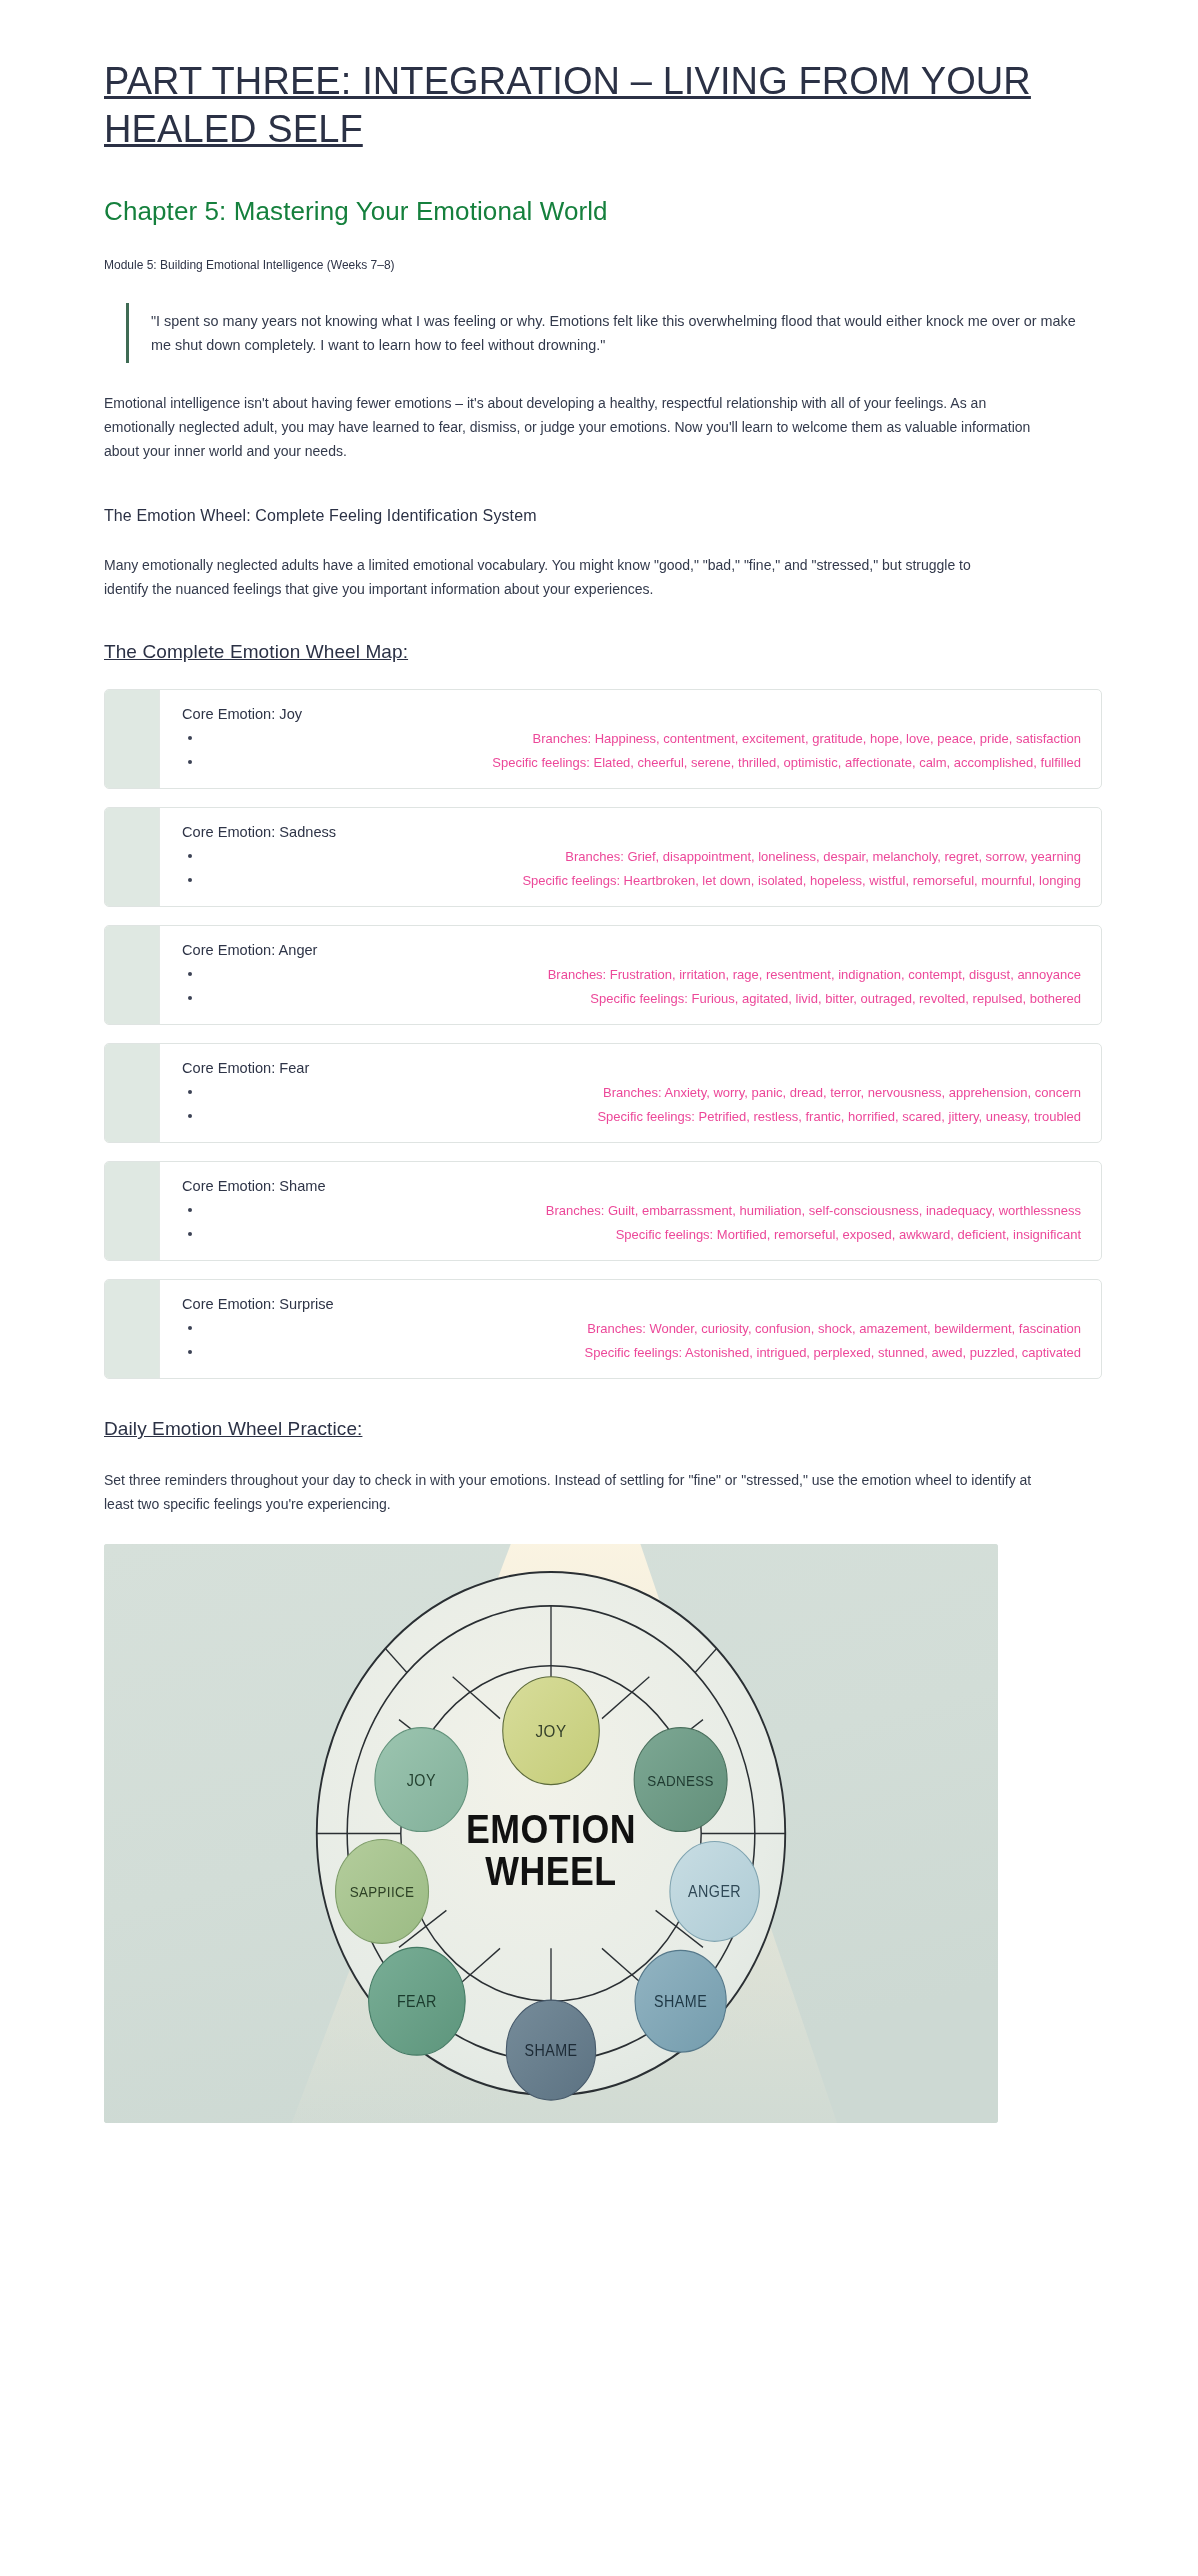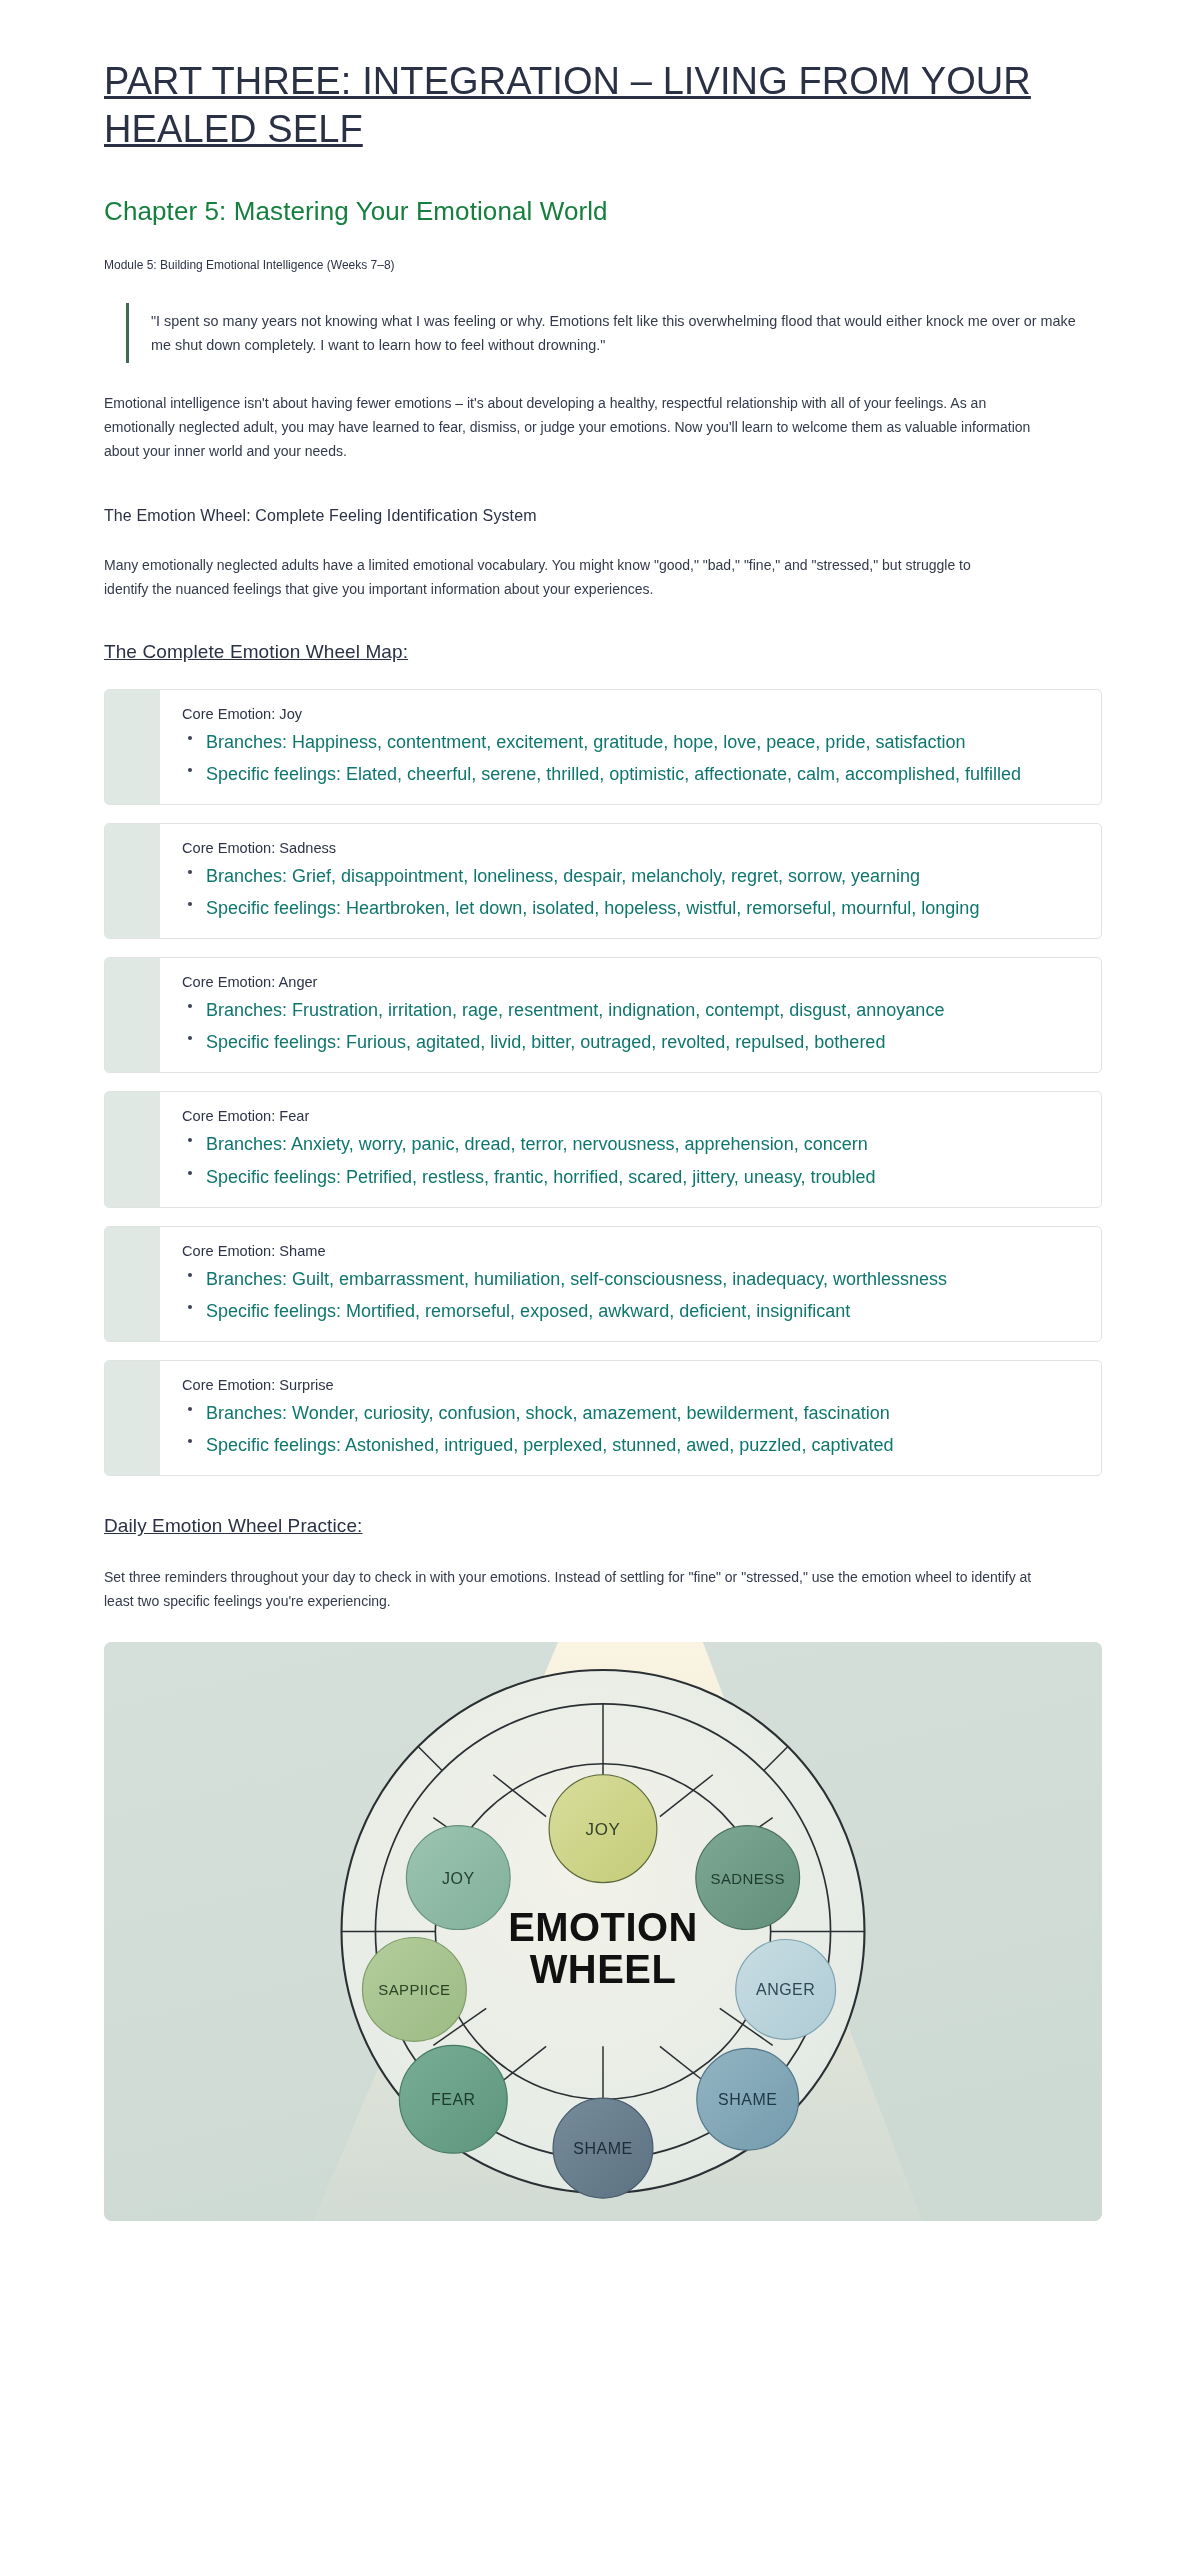--- a/index.html
+++ b/index.html
@@ -120,43 +120,44 @@
     font-weight: 400;
   }
   .card-list {
     list-style: none;
     margin: 0;
     padding: 0;
   }
   .card-list li {
     position: relative;
     padding-left: 24px;
-    font-size: 18px;
+    font-size: 13px;
     line-height: 1.62;
-    color: #0f766e;
+    color: #ec4899;
     margin-bottom: 3px;
+    text-align: right;
   }
   .card-list li:last-child { margin-bottom: 0; }
   .card-list li::before {
     content: "";
     position: absolute;
     left: 6px;
     top: 8px;
     width: 4px;
     height: 4px;
     border-radius: 50%;
     background: #3b4254;
   }
 
   
   .figure {
     margin-top: 28px;
-    width: 998px;
+    width: 894px;
     height: 579px;
-    border-radius: 8px;
+    border-radius: 3px;
     overflow: hidden;
     position: relative;
     background: #d3ded8;
   }
   .figure svg { display: block; width: 100%; height: 100%; }
 </style>
 </head>
 <body>
 
 <div class="page">

